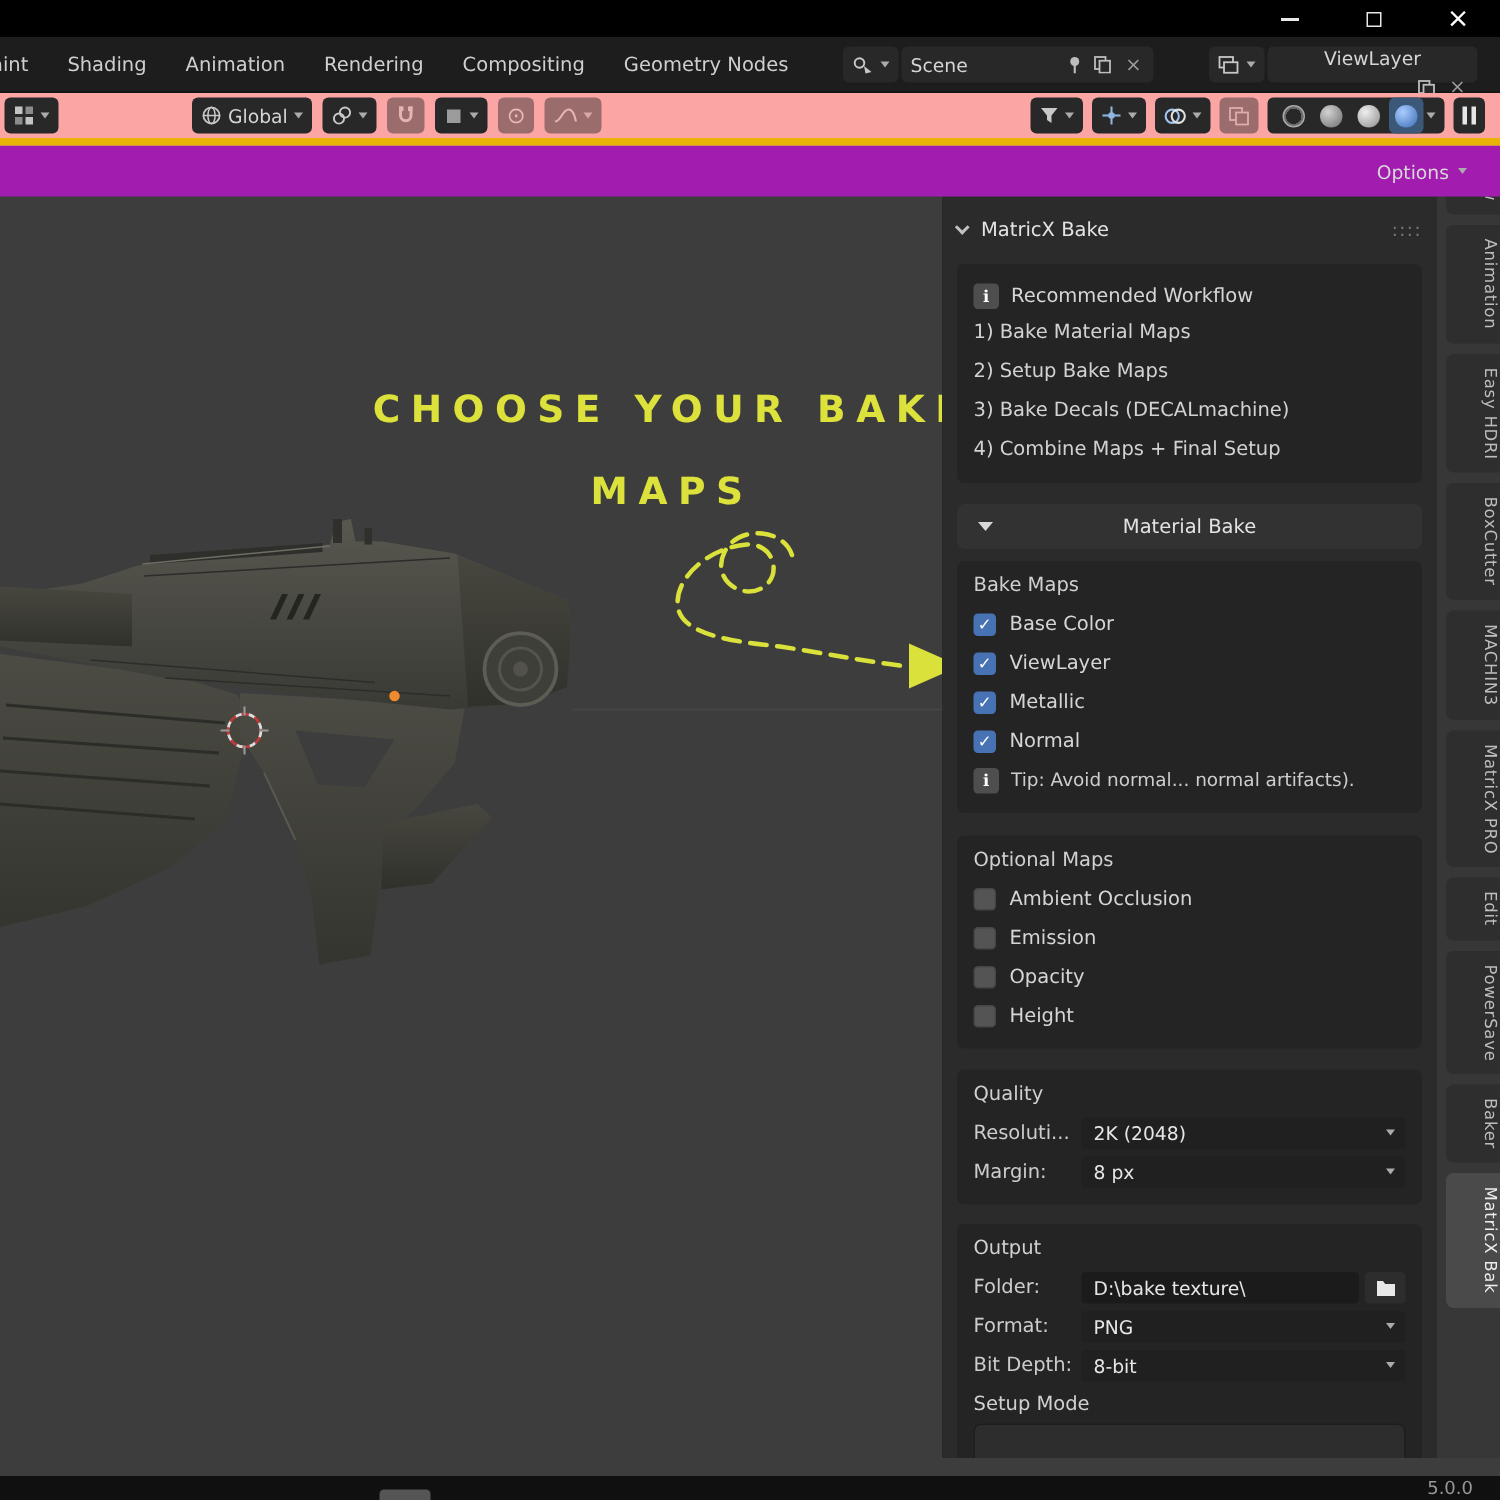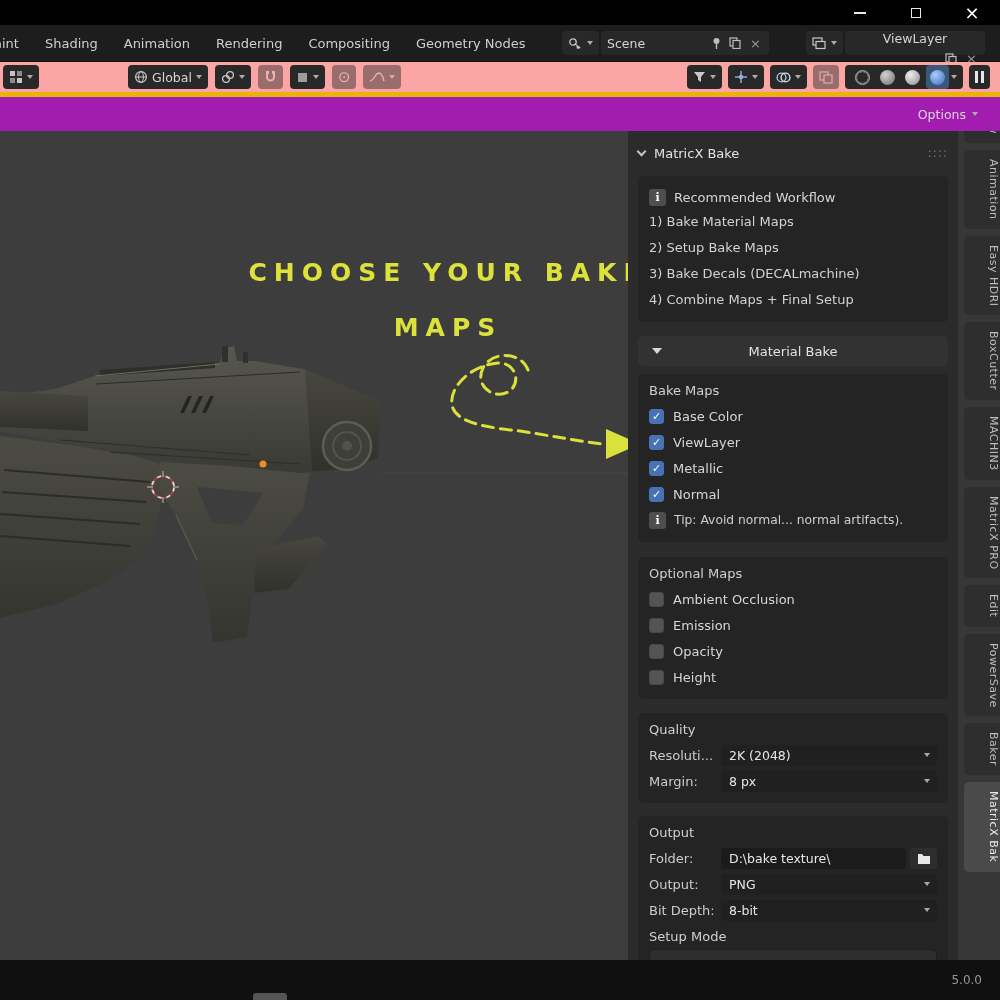--- a/index.html
+++ b/index.html
@@ -99,21 +99,21 @@
 
   
   .tabstrip{position:absolute;top:131px;right:0;bottom:28px;width:42px;background:#373737;z-index:2;
     display:flex;flex-direction:column;align-items:flex-end;gap:7px;overflow:hidden;}
   .vtab{writing-mode:vertical-rl;width:36px;text-align:center;background:#2e2e2e;color:#bdbdbd;
     font-size:11px;padding:9px 0;border-radius:5px 0 0 5px;letter-spacing:.5px;white-space:nowrap;}
   .vtab.active{background:#4a4a4a;color:#ececec;}
   .vtab.clipped{margin-top:-34px;}
 
   
-  .statusbar{position:absolute;left:0;right:0;bottom:0;height:40px;background:#101010;z-index:5;
+  .statusbar{position:absolute;left:0;right:0;bottom:0;height:16px;background:#101010;z-index:5;
     display:flex;align-items:center;justify-content:flex-end;padding-right:18px;}
   .version{color:#979797;font-size:12px;}
   .notch{position:absolute;left:253px;bottom:0;width:34px;height:7px;background:#555;
     border-radius:3px 3px 0 0;}
 </style>
 </head>
 <body>
 
 <div class="stage">
 
@@ -453,21 +453,21 @@
         <div class="textfield">
           <span>D:\bake texture\</span>
         </div>
         <div class="folderbtn">
           <svg width="14" height="12" viewBox="0 0 14 12">
             <path d="M1 2 h4 l1.5 2 H13 v8 H1 Z" fill="#e8e8e8"></path>
           </svg>
         </div>
       </div>
       <div class="prow">
-        <span class="plabel">Output:</span>
+        <span class="plabel">Format:</span>
         <div class="dropdown">
           <span>PNG</span>
           <span class="caret"></span>
         </div>
       </div>
       <div class="prow">
         <span class="plabel">Bit Depth:</span>
         <div class="dropdown">
           <span>8-bit</span>
           <span class="caret"></span>

